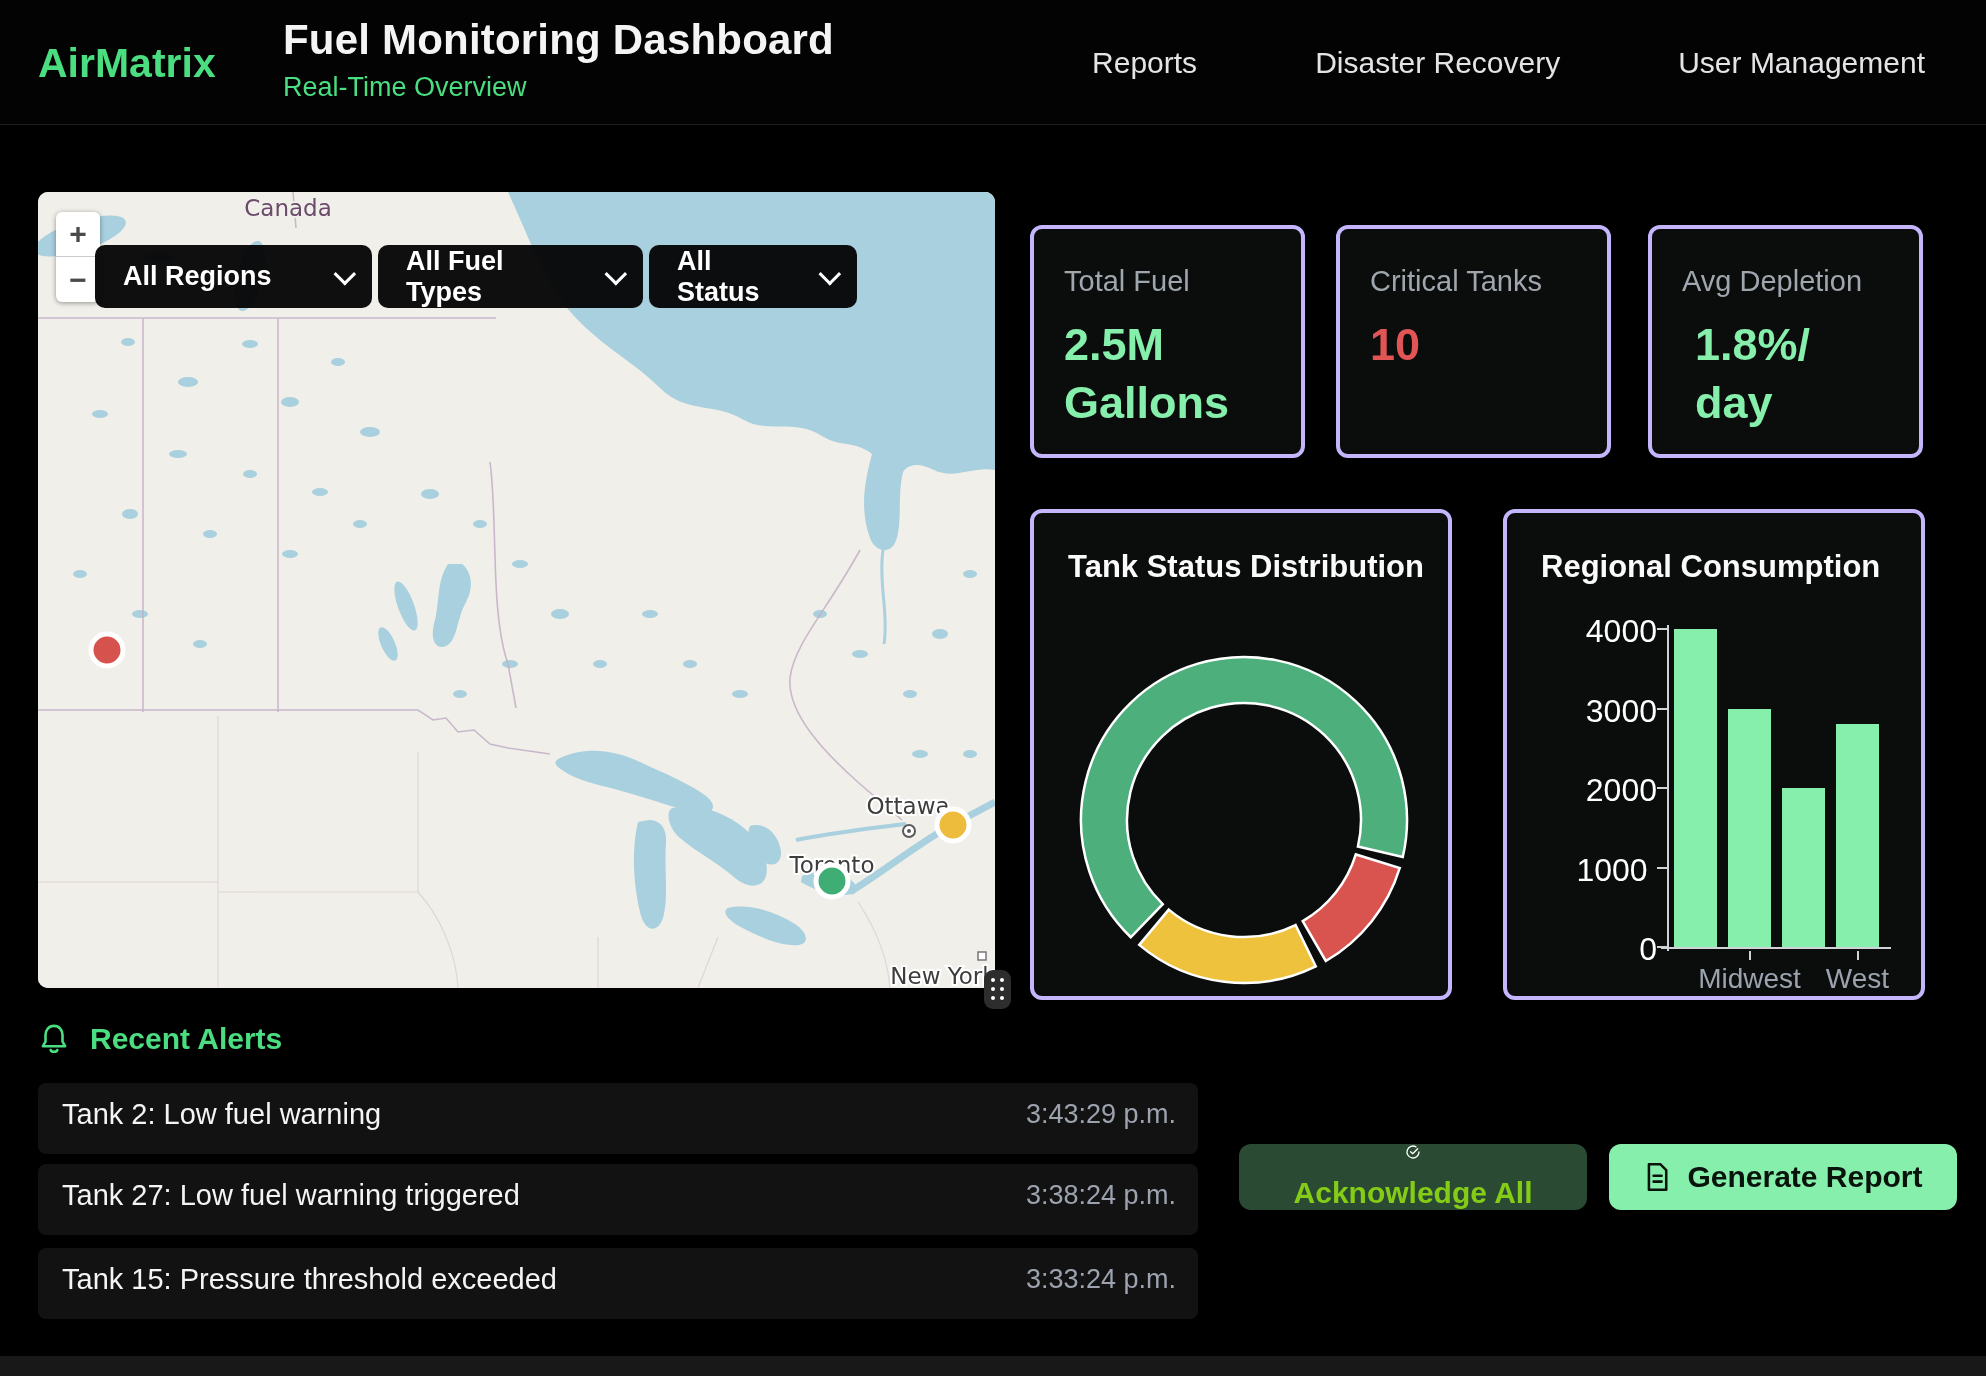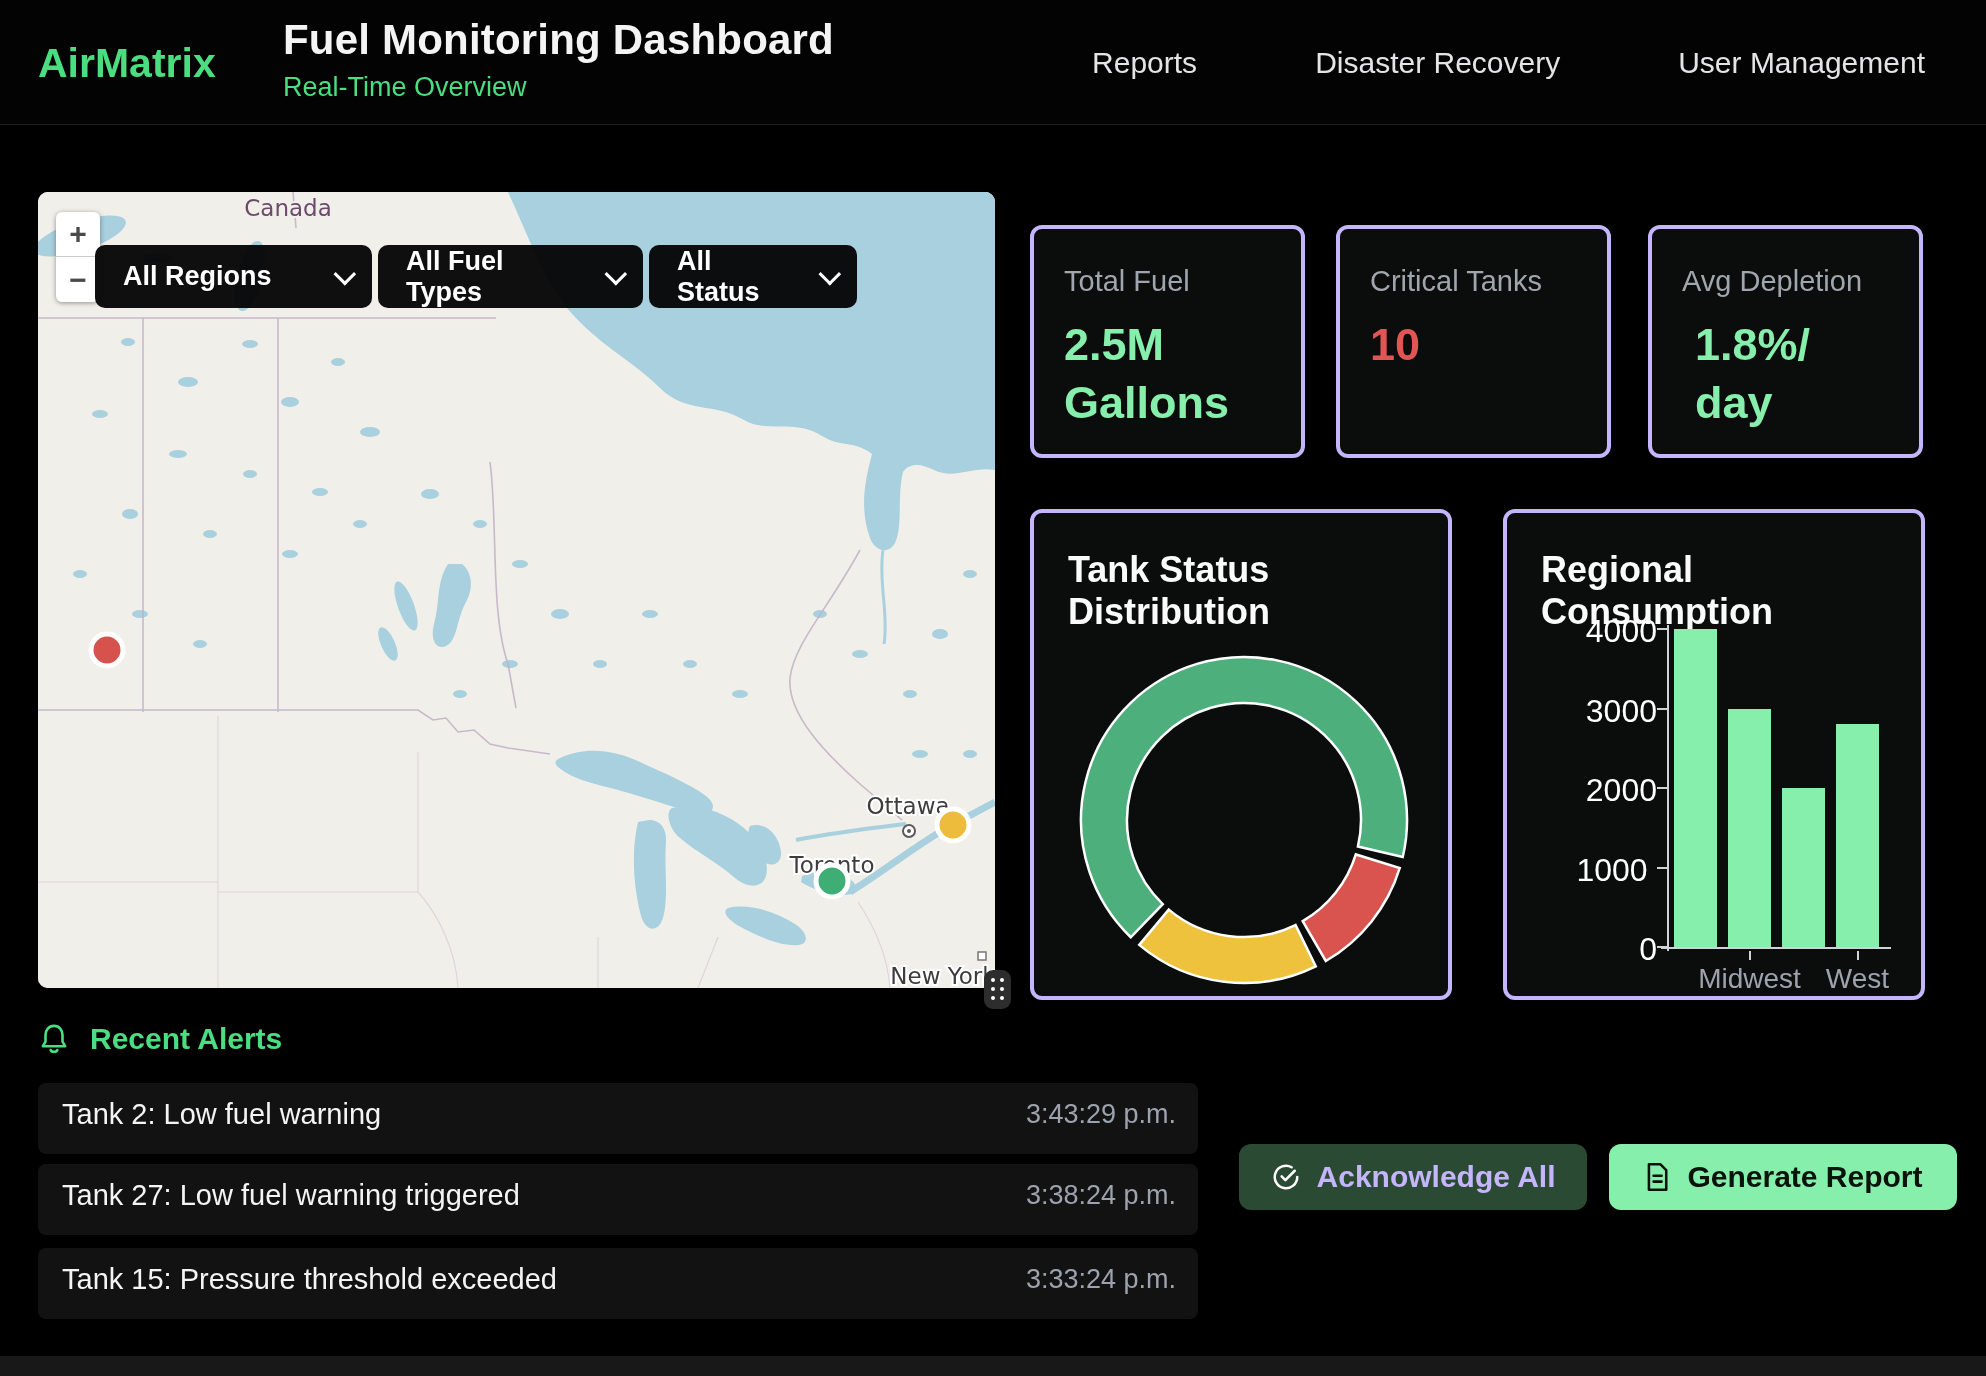--- a/index.html
+++ b/index.html
@@ -41,21 +41,21 @@
 
   
   .card { position:absolute; background:#0b0d0c; border:4px solid #c4b5fd; border-radius:12px; }
   .stat-card { width:275px; height:233px; top:225px; padding:36px 30px; }
   .stat-label { font-size:29px; color:#a0a6ad; }
   .stat-value { font-size:45px; font-weight:700; line-height:1.28; margin-top:18px; width:190px; }
   .break-any { word-break:break-all; width:125px; }
 
   
   .chart-card { top:509px; width:422px; height:491px; }
-  .chart-title { position:absolute; left:34px; top:36px; font-size:36px; font-weight:700; color:#fafafa; }
+  .chart-title { position:absolute; left:34px; top:36px; font-size:31px; font-weight:700; color:#fafafa; }
 
   
   .bar-plot { position:absolute; left:0; top:0; width:422px; height:491px; }
   .y-axis { position:absolute; left:160px; top:112px; width:2px; height:326px; background:#cfd3d7; }
   .x-axis { position:absolute; left:154px; top:434px; width:230px; height:2px; background:#cfd3d7; }
   .ytick-label { position:absolute; font-size:32px; color:#ffffff; right:272px; width:90px;
                  text-align:right; transform:translateY(-16px); }
   .ytick-mark { position:absolute; width:10px; height:2px; background:#cfd3d7; left:150px; }
   .bars { position:absolute; left:164px; top:116px; width:212px; height:318px; }
   .bar { position:absolute; bottom:0; width:43px; background:#86efac; }
@@ -68,21 +68,21 @@
   .alert-row { position:absolute; left:38px; width:1160px; height:71px; background:#121212;
                border-radius:8px; display:flex; align-items:center; justify-content:space-between;
                padding:0 22px 8px 24px; }
   .alert-msg { font-size:29px; color:#f4f4f5; }
   .alert-time { font-size:27px; color:#9ca3af; }
 
   
   .btn { position:absolute; top:1144px; width:348px; height:66px; border-radius:12px; border:none;
          display:flex; align-items:center; justify-content:center; gap:16px; font-size:30px;
          cursor:pointer; font-family:"Liberation Sans",sans-serif; }
-  .btn-ack { left:1239px; background:#2a4a33; color:#c4b5fd; font-weight:600; }
+  .btn-ack { left:1239px; background:#2a4a33; color:#84cc16; font-weight:600;flex-direction:column; }
   .btn-report { left:1609px; background:#86efac; color:#08130b; font-weight:700; }
 
   .footer-strip { position:absolute; left:0; top:1356px; width:1986px; height:20px; background:#181818; }
 </style>
 </head>
 <body>
 
 <div class="header">
   <div class="logo">AirMatrix</div>
   <div class="title-block">

